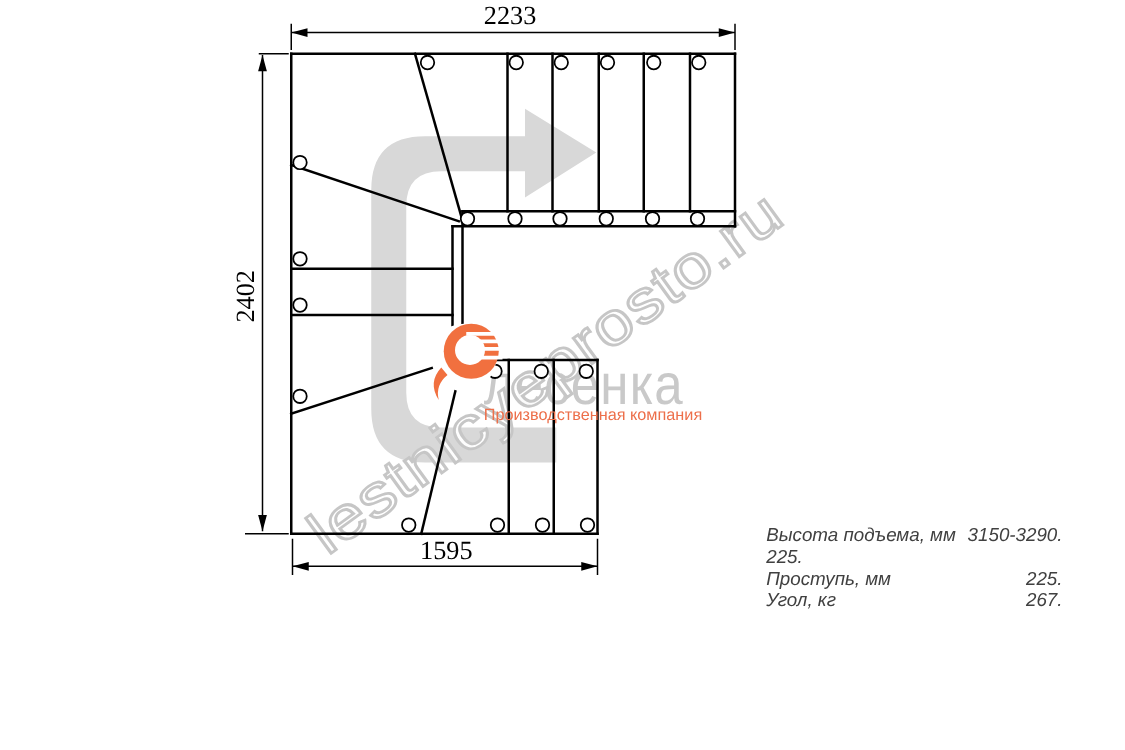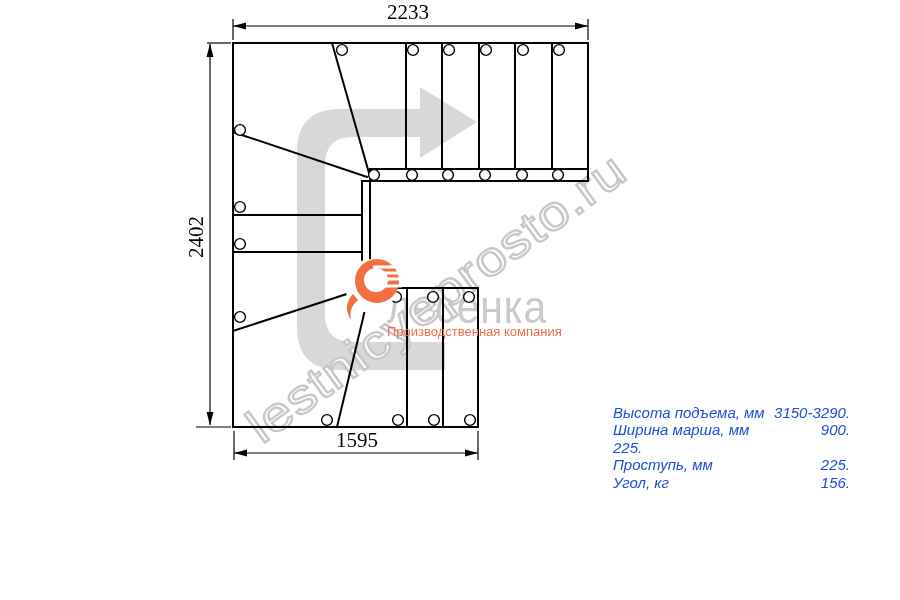--- a/index.html
+++ b/index.html
@@ -14,22 +14,22 @@
   .dh{fill:#000;stroke:none;}
 
   .dim{font-family:"Liberation Serif","DejaVu Serif",serif;font-size:21px;fill:#000;}
   .wm{font-family:"Liberation Sans",sans-serif;font-size:48px;letter-spacing:1px;
       fill:#ffffff;fill-opacity:0.93;stroke:#c6c6c6;stroke-width:2.2;}
   .wordmark{font-family:"Liberation Sans",sans-serif;font-size:46px;letter-spacing:1px;
       fill:#c9c9c9;}
   .subtitle{font-family:"Liberation Sans",sans-serif;font-size:13px;fill:#ed6f4a;}
 
   
-  .specs{position:absolute;left:613px;top:404px;width:237px;
-         font:italic 15px "Liberation Sans",sans-serif;color:#1d4ed8;}
+  .specs{position:absolute;left:613px;top:420px;width:237px;
+         font:italic 15px "Liberation Sans",sans-serif;color:#404040;}
   .spec-row{display:flex;justify-content:space-between;line-height:17.4px;white-space:nowrap;}
   .spec-label{text-align:left;}
   .spec-value{text-align:center;}
 </style>
 </head>
 <body>
 
 <div class="stage">
 
   <svg width="900" height="600" viewBox="0 0 900 600">
@@ -129,28 +129,24 @@
 
     <text class="subtitle" x="387" y="336">Производственная компания</text>
   </svg>
 
   <div class="specs">
       <div class="spec-row">
         <span class="spec-label">Высота подъема, мм</span>
         <span class="spec-value">3150-3290.</span>
       </div>
       <div class="spec-row">
-        <span class="spec-label">Ширина марша, мм</span>
-        <span class="spec-value">900.</span>
-      </div>
-      <div class="spec-row">
         <span class="spec-value">225.</span>
       </div>
       <div class="spec-row">
         <span class="spec-label">Проступь, мм</span>
         <span class="spec-value">225.</span>
       </div>
       <div class="spec-row">
         <span class="spec-label">Угол, кг</span>
-        <span class="spec-value">156.</span>
+        <span class="spec-value">267.</span>
       </div>
     </div>
 </div>
 
 </body></html>

